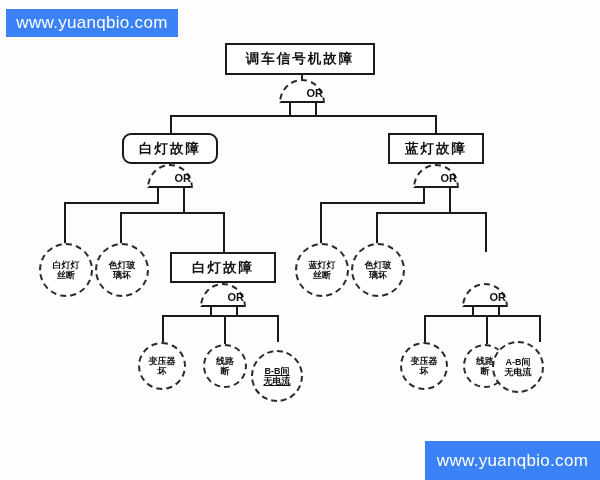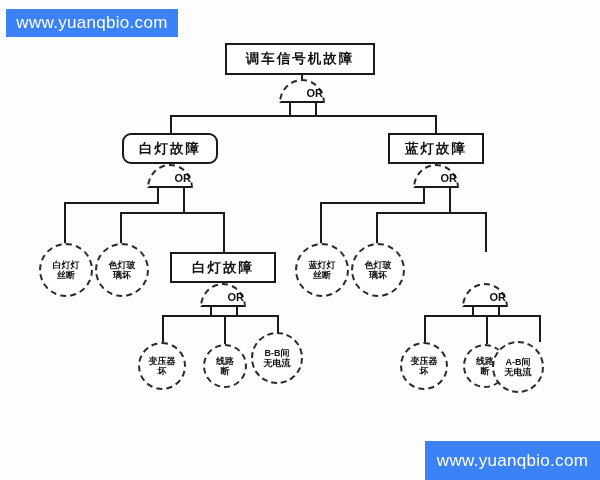--- a/index.html
+++ b/index.html
@@ -76,21 +76,21 @@
   <div class="vline" style="left:277px;top:315px;height:27px;"></div>
 
   <div class="event" style="left:138px;top:342px;width:48px;height:48px;">
     <span>变压器</span>
     <span>坏</span>
   </div>
   <div class="event" style="left:203px;top:344px;width:44px;height:44px;">
     <span>线路</span>
     <span>断</span>
   </div>
-  <div class="event" style="left:251px;top:332px;width:52px;height:52px;">
+  <div class="event" style="left:251px;top:350px;width:52px;height:52px;text-decoration:underline;">
     <span>B-B间</span>
     <span>无电流</span>
   </div>
 
   <div class="nodebox" style="left:388px;top:133px;width:96px;height:31px;">
       <span>蓝灯故障</span>
     </div>
   <div class="dome" style="left:413px;top:164px;width:46px;height:24px;">
       <span>OR</span>
     </div>

